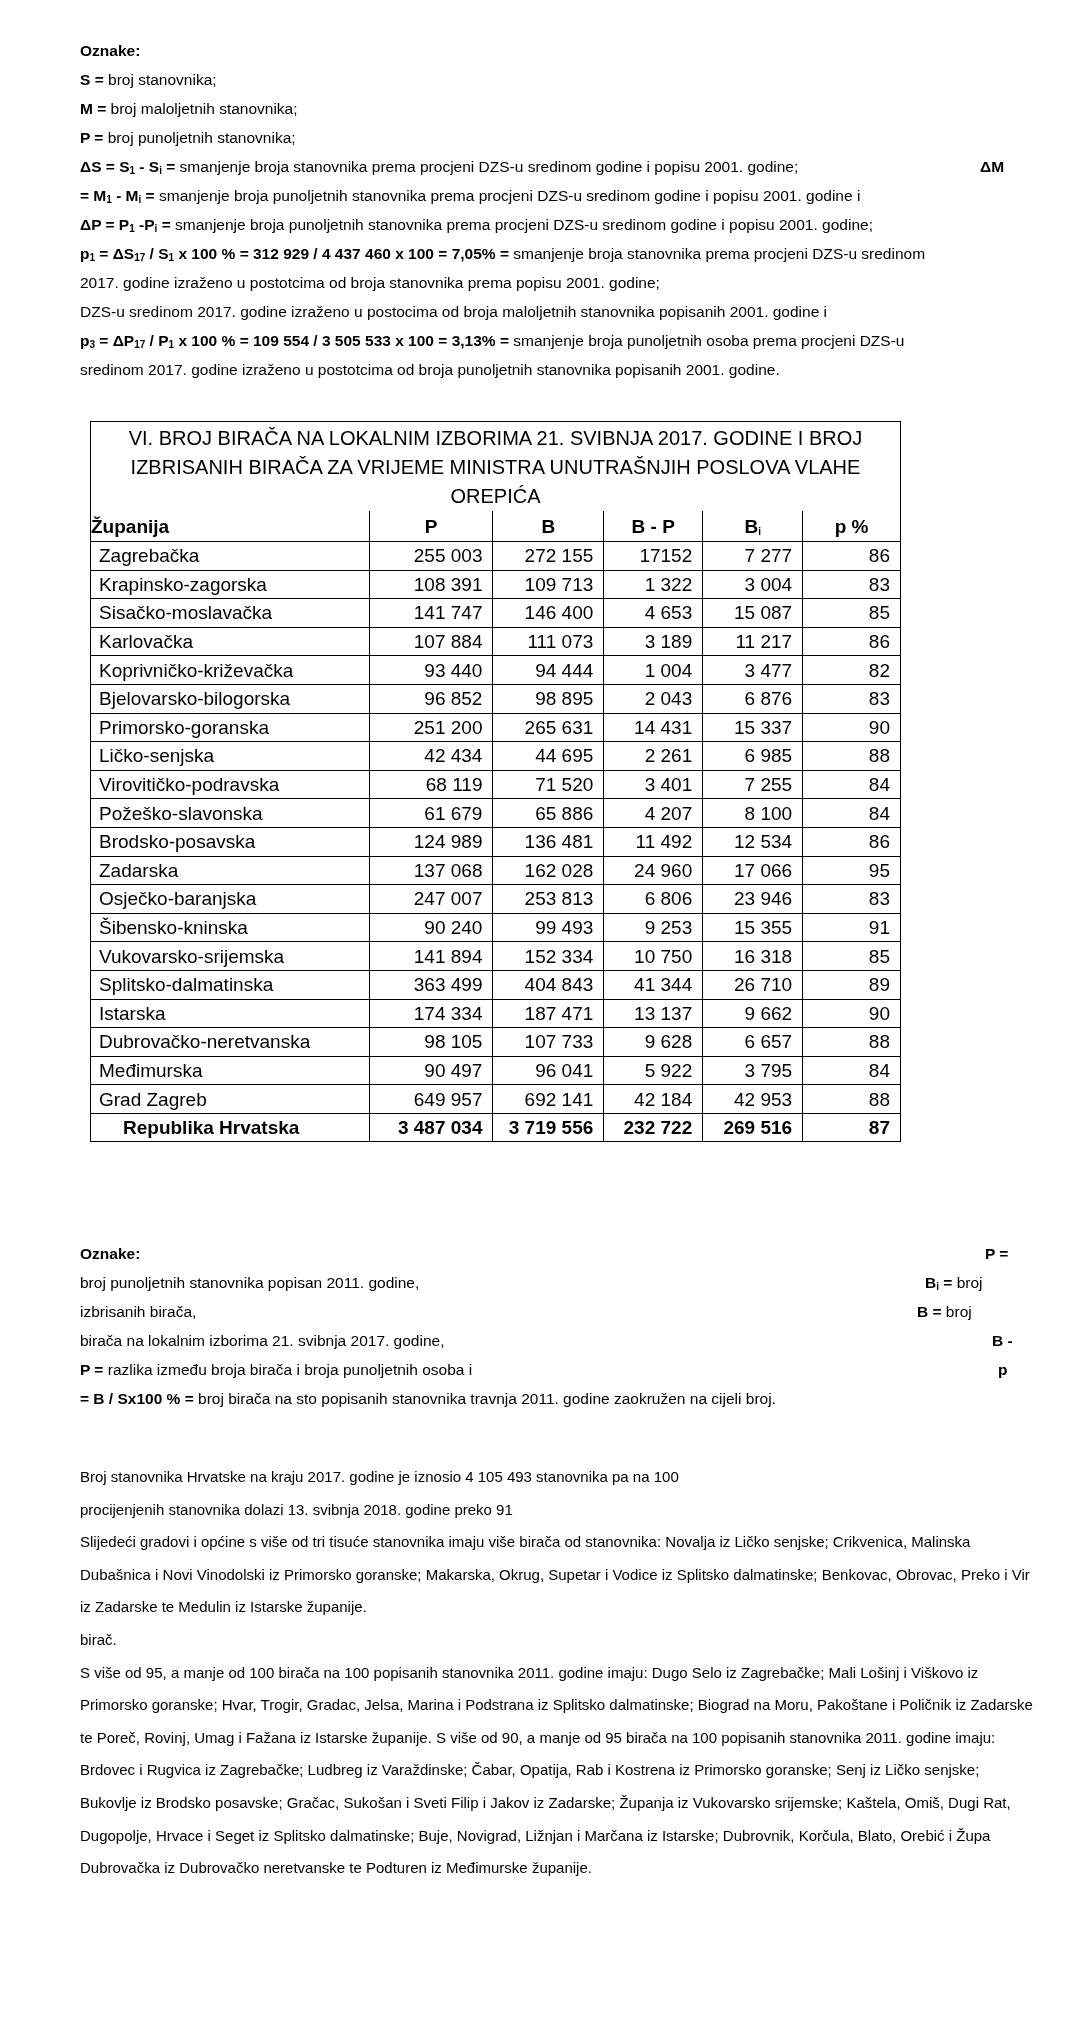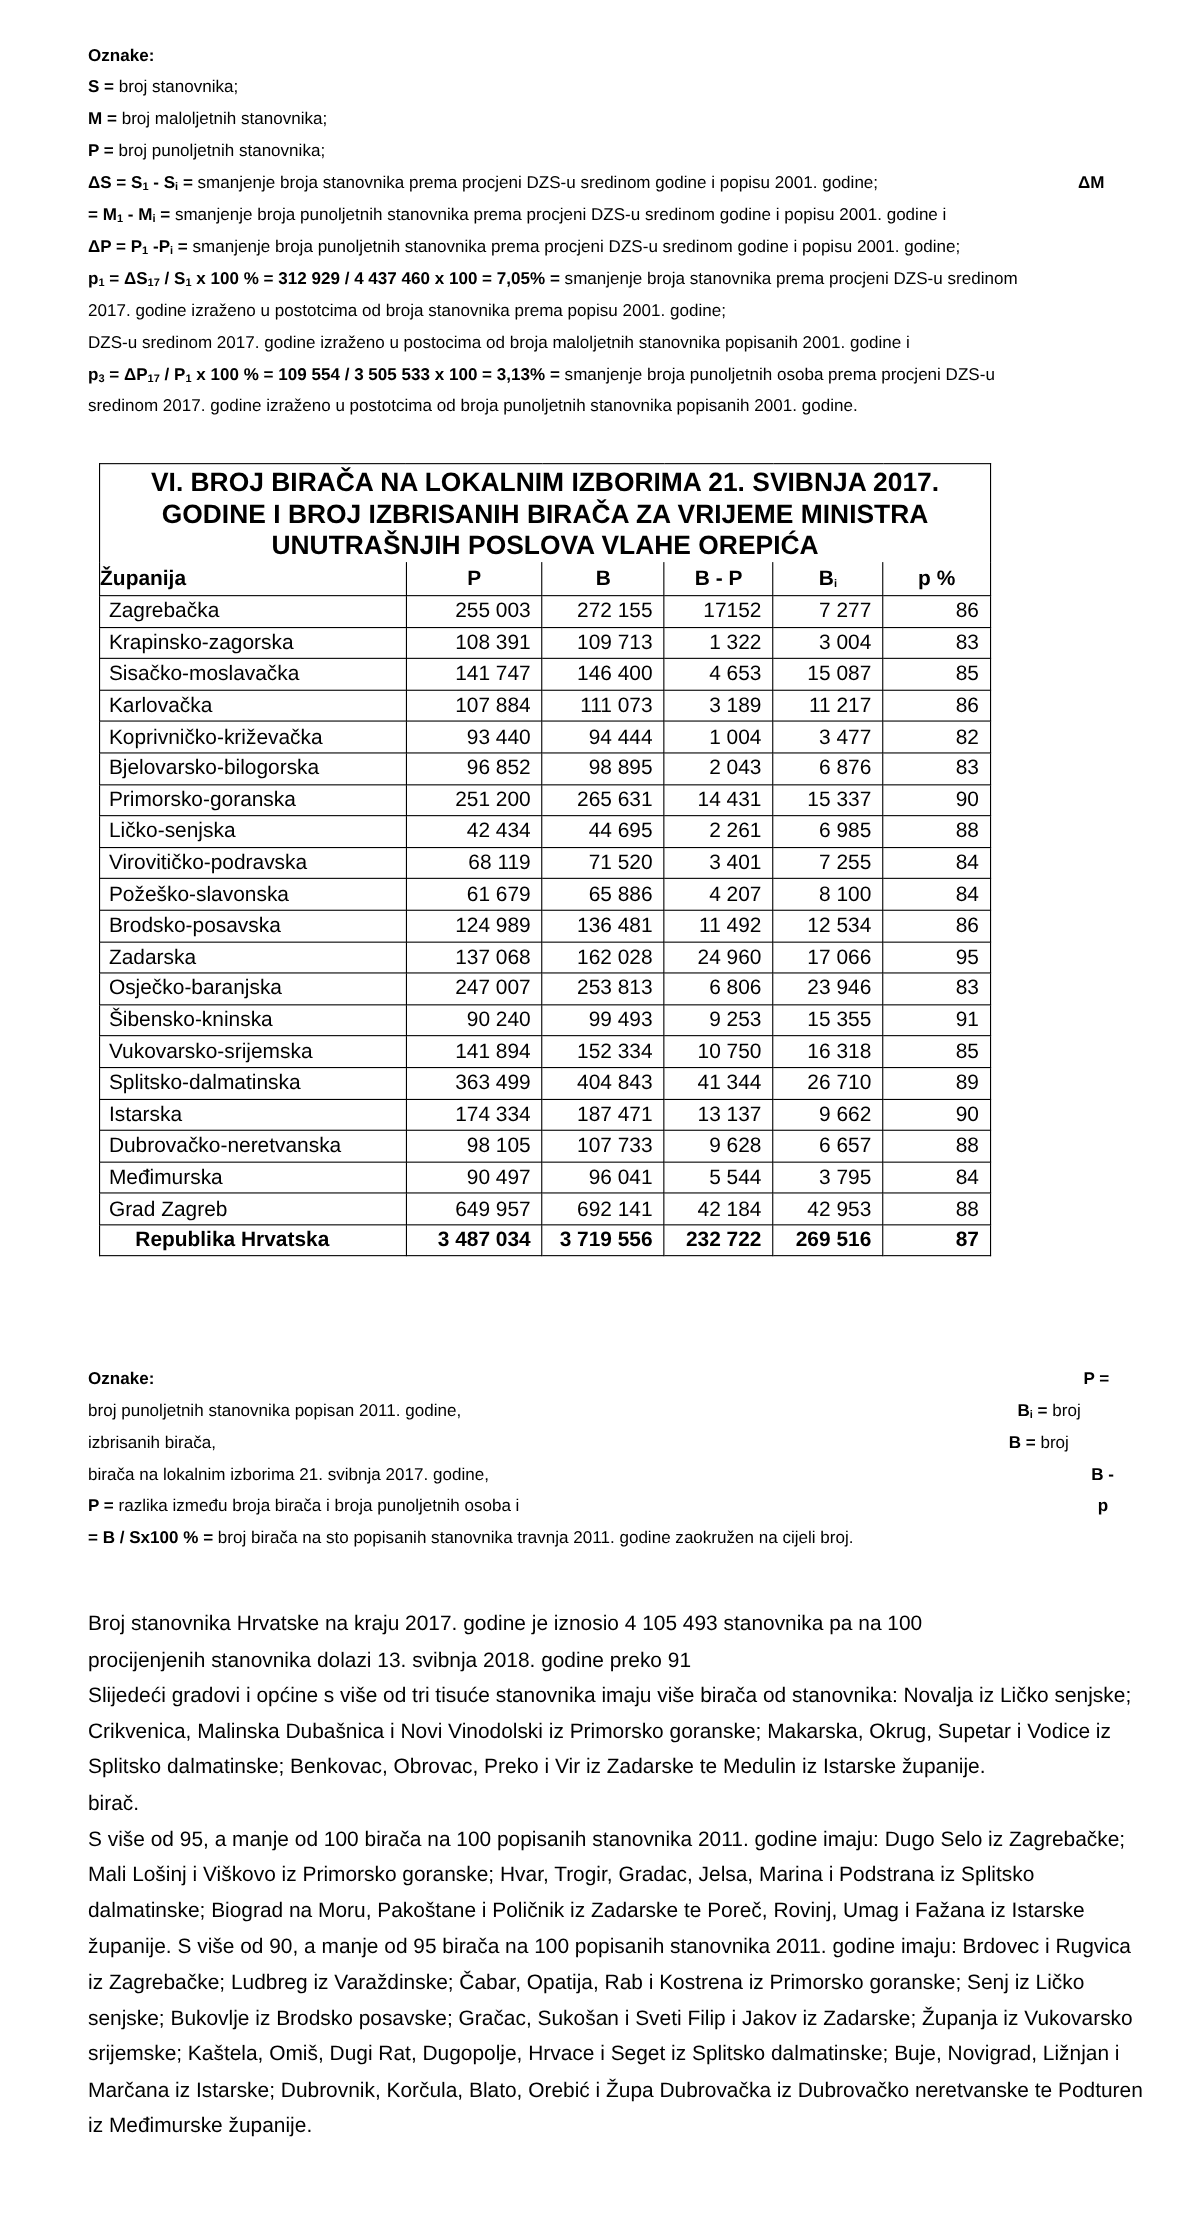--- a/index.html
+++ b/index.html
@@ -4,31 +4,31 @@
 <style>
   html, body { margin: 0; padding: 0; background: #ffffff; }
   body { width: 1080px; height: 2019px; position: relative; overflow: hidden; color: #000; font-family: "Liberation Sans", sans-serif; }
   .notes1 { position: absolute; left: 80px; top: 36px; width: 980px; font-size: 15.5px; line-height: 29px; }
   .notes1 .ln { white-space: nowrap; }
   b { font-weight: bold; }
   sub { font-size: 10px; vertical-align: -2px; line-height: 0; }
   .right-frag { position: absolute; }
   table.votes { position: absolute; left: 90px; top: 421px; width: 811px; border-collapse: collapse; font-size: 19px; }
   table.votes td, table.votes th { border: 1.5px solid #000; padding: 0 8px; height: 27.6px; line-height: 27px; }
-  table.votes th.title { font-size: 24px; font-weight: bold; line-height: 29px; padding: 2px 6px 0 6px; text-align: center; border-bottom: none; height: auto; }
+  table.votes th.title { font-size: 20px; font-weight: normal; line-height: 29px; padding: 2px 6px 0 6px; text-align: center; border-bottom: none; height: auto; }
   table.votes tr.head th { font-weight: bold; text-align: center; border-top: none; height: 30px; }
   table.votes tr.head th:first-child { text-align: left; padding-left: 0; }
   table.votes td.name { text-align: left; }
   table.votes td.num { text-align: right; padding-right: 10px; }
   table.votes tr.total td { font-weight: bold; }
   table.votes tr.total td.name { padding-left: 32px; }
   .notes2 { position: absolute; left: 80px; top: 1239px; width: 1000px; font-size: 15.5px; line-height: 29px; }
   .notes2 .ln { position: relative; height: 29px; white-space: nowrap; }
   .notes2 .rt { position: absolute; }
-  .para { position: absolute; left: 80px; top: 1461px; width: 960px; font-size: 19px; line-height: 32.6px; }
+  .para { position: absolute; left: 80px; top: 1461px; width: 960px; font-size: 15px; line-height: 32.6px; }
   .para p { margin: 0; }
 </style>
 </head>
 <body>
 
 <div class="notes1">
   <div class="ln"><b>Oznake:</b></div>
   <div class="ln"><b>S =</b><span> broj stanovnika;</span></div>
   <div class="ln"><b>M =</b><span> broj maloljetnih stanovnika;</span></div>
   <div class="ln"><b>P =</b><span> broj punoljetnih stanovnika;</span></div>
@@ -209,21 +209,21 @@
         <td class="num">98 105</td>
         <td class="num">107 733</td>
         <td class="num">9 628</td>
         <td class="num">6 657</td>
         <td class="num">88</td>
       </tr>
       <tr>
         <td class="name">Međimurska</td>
         <td class="num">90 497</td>
         <td class="num">96 041</td>
-        <td class="num">5 544</td>
+        <td class="num">5 922</td>
         <td class="num">3 795</td>
         <td class="num">84</td>
       </tr>
       <tr>
         <td class="name">Grad Zagreb</td>
         <td class="num">649 957</td>
         <td class="num">692 141</td>
         <td class="num">42 184</td>
         <td class="num">42 953</td>
         <td class="num">88</td>

